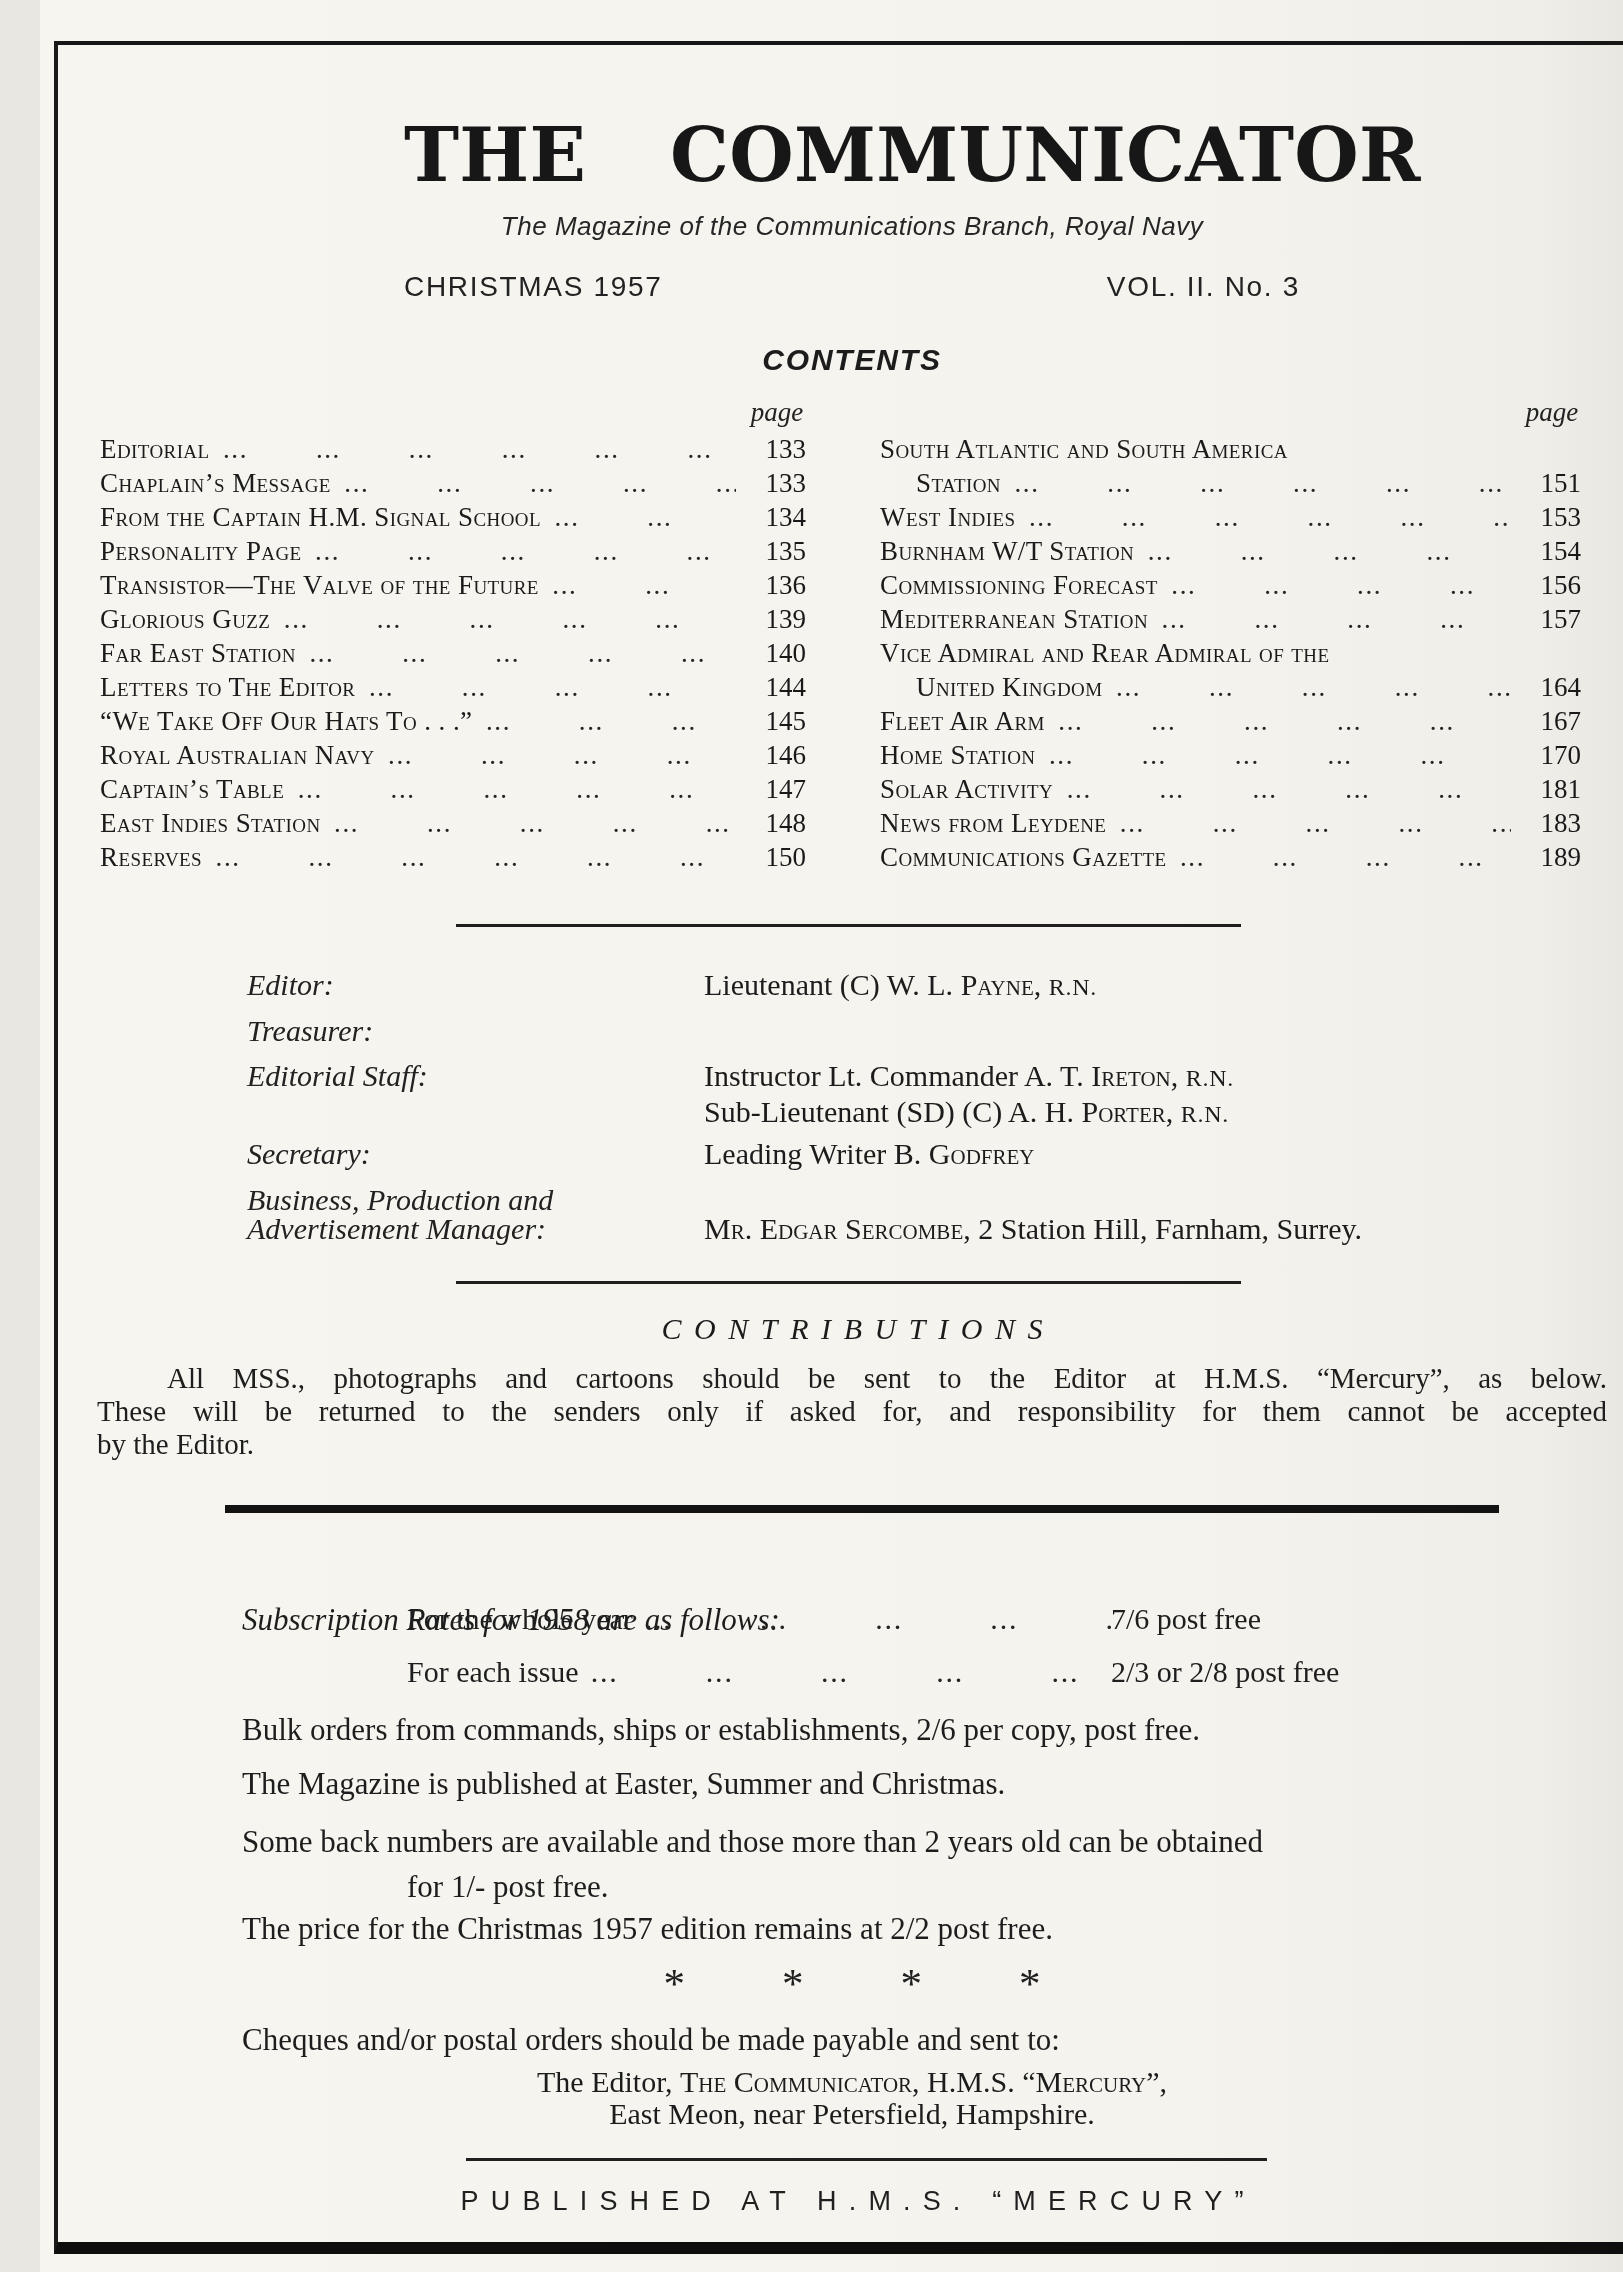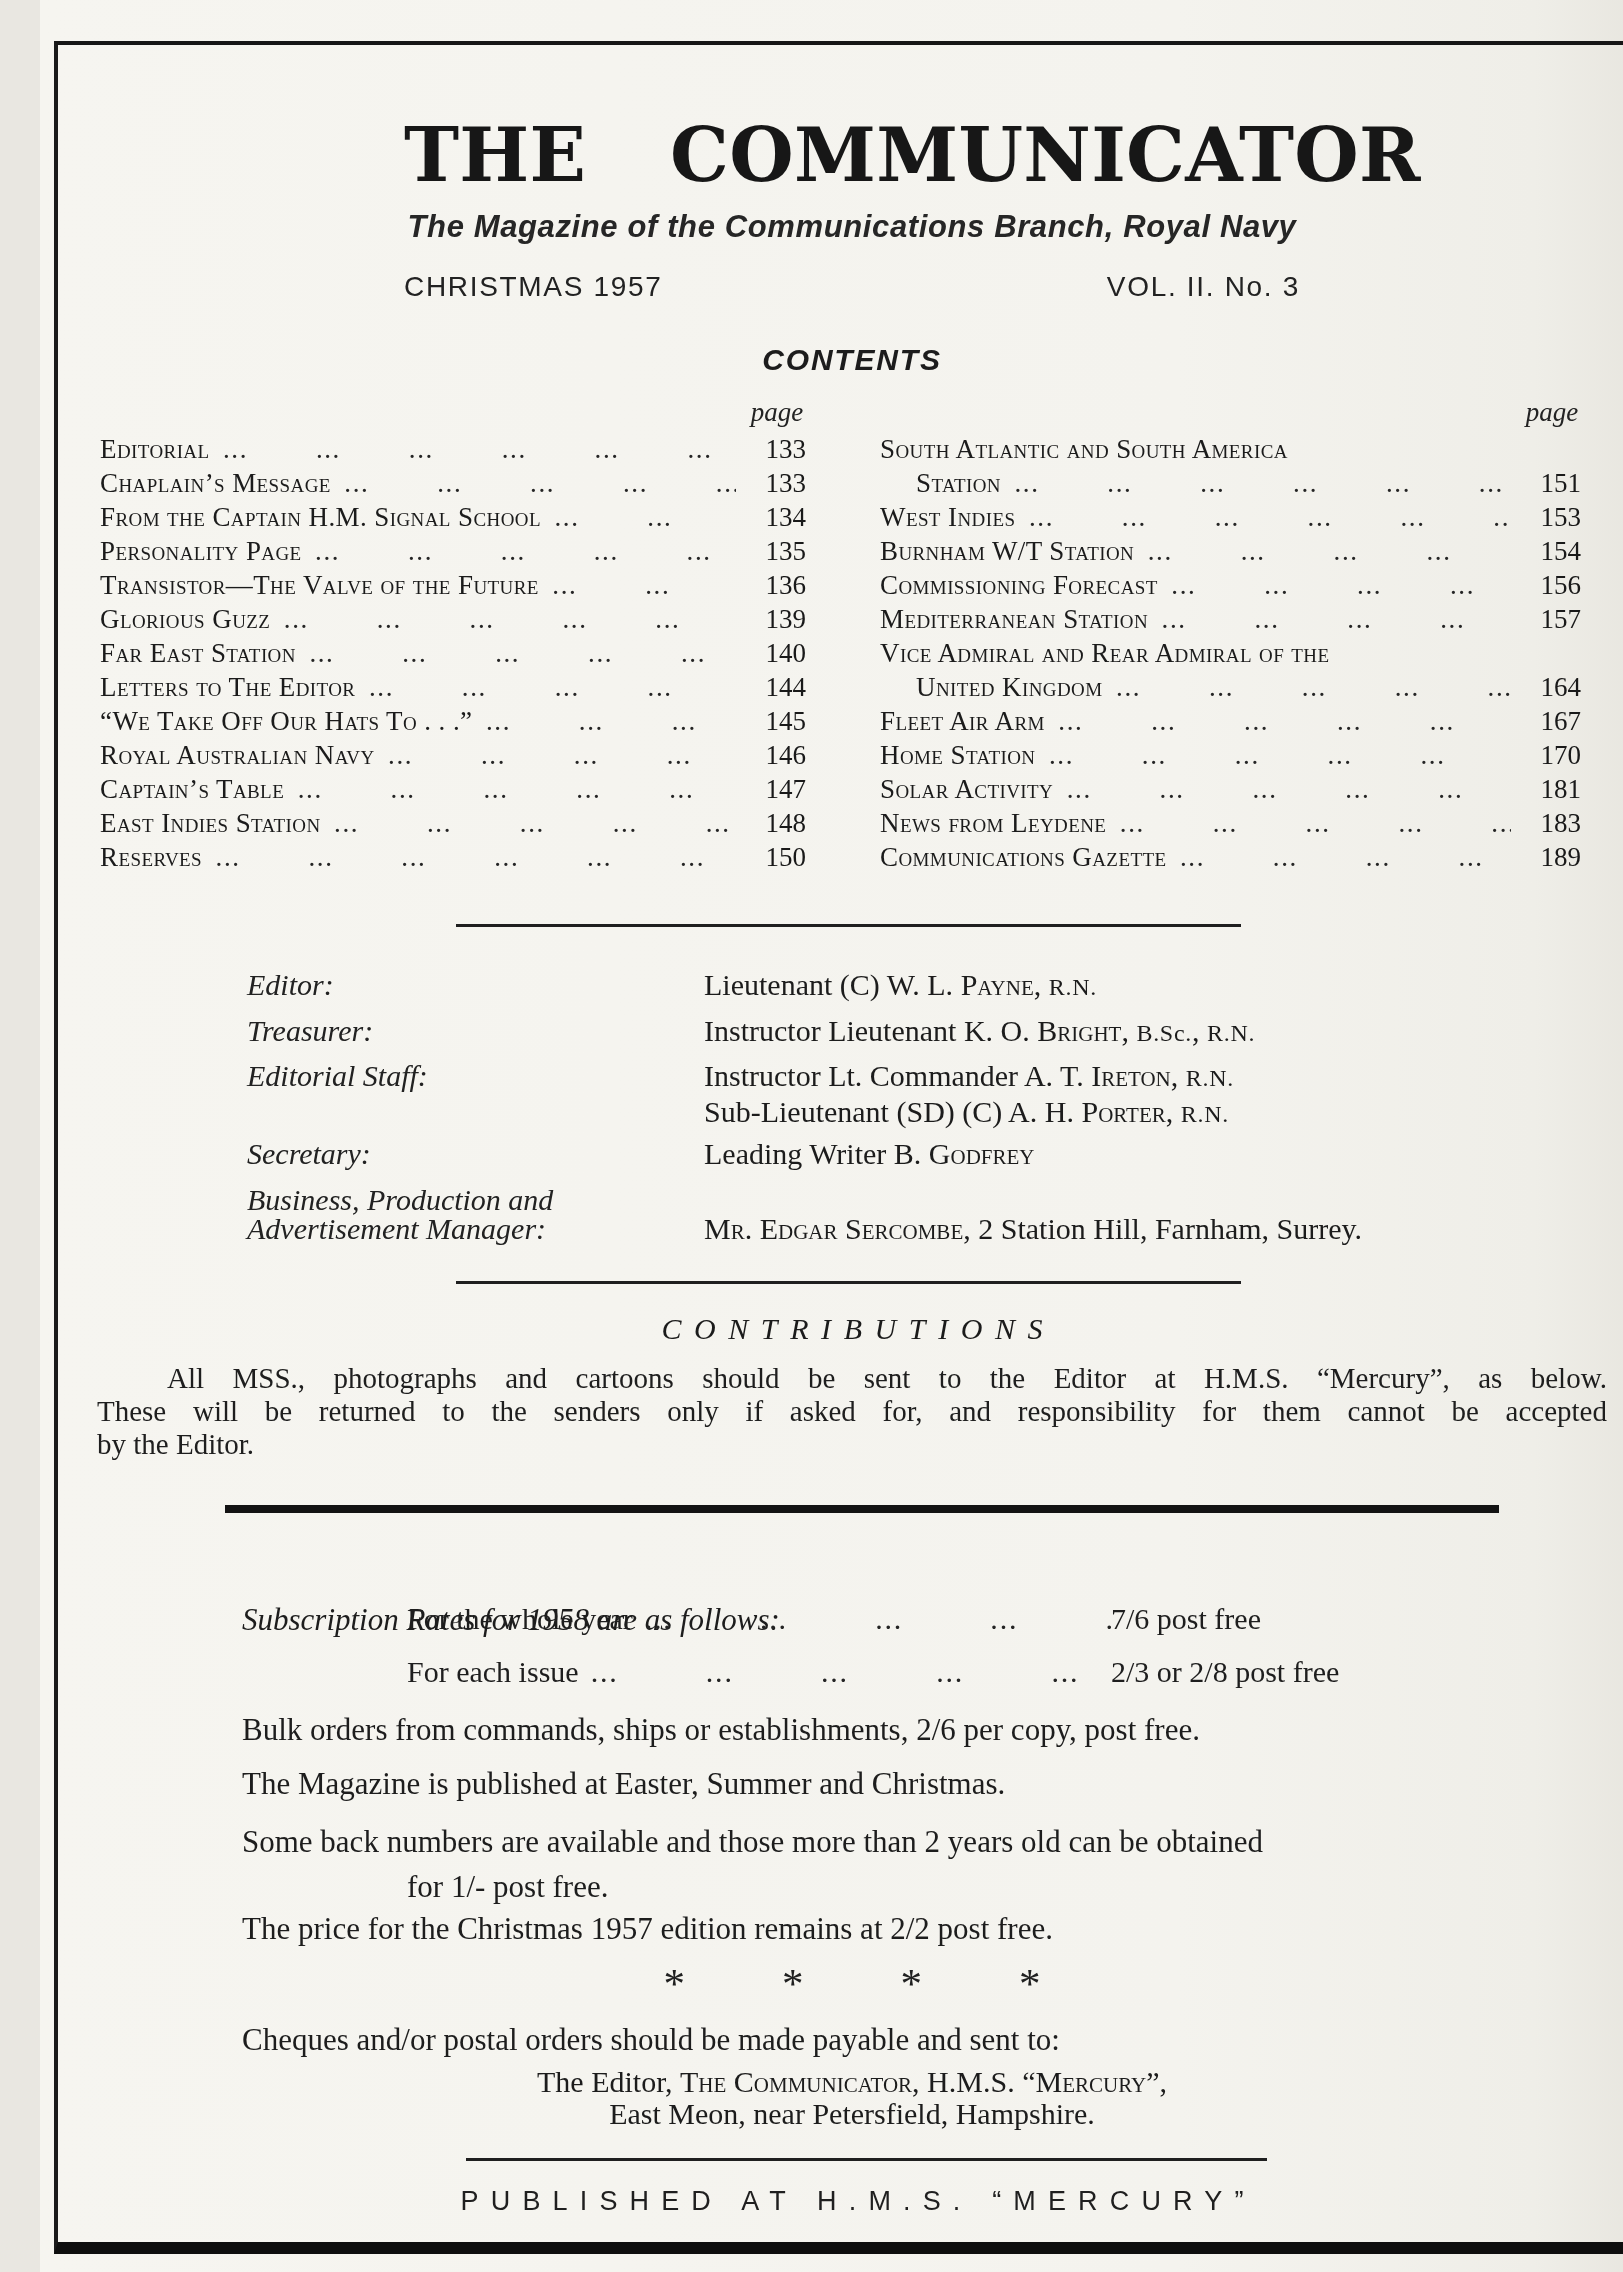--- a/index.html
+++ b/index.html
@@ -15,21 +15,21 @@
   }
   
   .masthead{position:absolute;left:364px;top:117px;width:896px;text-align:center;}
   .mag-title{
     margin:0;font-family:"DejaVu Serif",serif;font-weight:700;
     font-size:74px;line-height:77px;letter-spacing:.004em;word-spacing:.78em;
     color:#171717;white-space:nowrap;
   }
   .mag-subtitle{
     margin-top:14px;font-family:"Liberation Sans","DejaVu Sans",sans-serif;
-    font-style:italic;font-weight:700;font-size:31px;line-height:37px;
+    font-style:italic;font-weight:400;font-size:26px;line-height:37px;
     letter-spacing:.02em;color:#262626;white-space:nowrap;
   }
   .issue-row{
     margin-top:27px;display:flex;justify-content:space-between;align-items:flex-end;
     font-family:"Liberation Sans","DejaVu Sans",sans-serif;
     font-size:28px;line-height:30px;letter-spacing:.06em;color:#222;gap:44px;
   }
   
   .contents-heading{
     position:absolute;left:0;top:343px;width:100%;text-align:center;
@@ -247,21 +247,20 @@
     </div>
   </div>
 
   <div class="rule rule-1"></div>
 
   <div class="staff">
     <div class="s-line s-label" style="top:10.2px">Editor:</div>
     <div class="s-line s-value" style="top:10.2px"><span>Lieutenant (C) W. L. </span><span class="sc">Payne</span><span>, </span><span class="sm">R.N.</span></div>
 
     <div class="s-line s-label" style="top:56px">Treasurer:</div>
-    <div class="s-line s-value" style="top:56px"><span>Instructor Lieutenant K. O. </span><span class="sc">Bright</span><span>, </span><span class="sm">B.Sc.</span><span>, </span><span class="sm">R.N.</span></div>
 
     <div class="s-line s-label" style="top:101px">Editorial Staff:</div>
     <div class="s-line s-value" style="top:101px"><span>Instructor Lt. Commander A. T. </span><span class="sc">Ireton</span><span>, </span><span class="sm">R.N.</span></div>
     <div class="s-line s-value" style="top:137px"><span>Sub-Lieutenant (SD) (C) A. H. </span><span class="sc">Porter</span><span>, </span><span class="sm">R.N.</span></div>
 
     <div class="s-line s-label" style="top:179px">Secretary:</div>
     <div class="s-line s-value" style="top:179px"><span>Leading Writer B. </span><span class="sc">Godfrey</span></div>
 
     <div class="s-line s-label" style="top:225px">Business, Production and</div>
     <div class="s-line s-label" style="top:254px">Advertisement Manager:</div>

